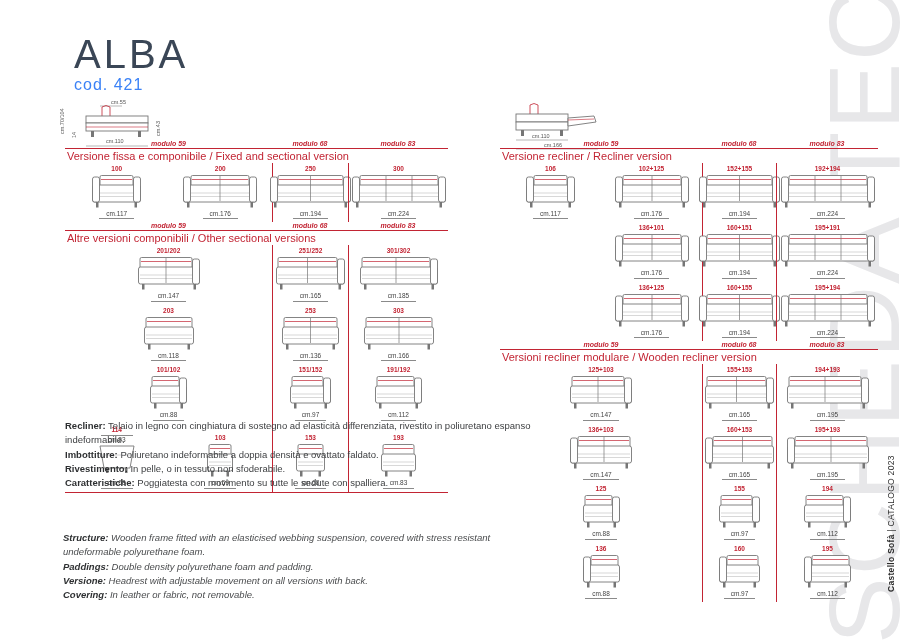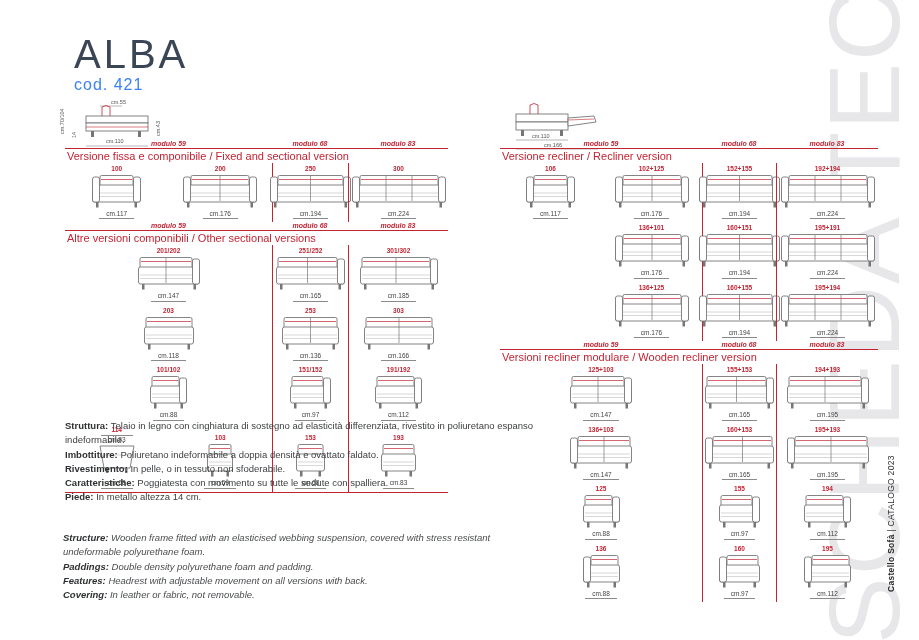--- a/index.html
+++ b/index.html
@@ -844,26 +844,25 @@
                 <rect x="40.5" y="29" width="2.5" height="5.5" fill="#767676"></rect>
               </svg>
               <div class="dim">cm.112</div>
             </div>
           </div>
         </div>
       </div>
     </div>
 
   <div class="specs it" style="left:65px;top:419px;" id="specs-it">
-      <p><b>Struttura:</b> Telaio in legno con cinghiatura di sostegno ad elasticità differenziata, rivestito in poliuretano espanso indeformabile.</p>
+      <p><b>Recliner:</b> Telaio in legno con cinghiatura di sostegno ad elasticità differenziata, rivestito in poliuretano espanso indeformabile.</p>
       <p><b>Imbottiture:</b> Poliuretano indeformabile a doppia densità e ovattato faldato.</p>
       <p><b>Rivestimento:</b> In pelle, o in tessuto non sfoderabile.</p>
       <p><b>Caratteristiche:</b> Poggiatesta con movimento su tutte le sedute con spalliera.</p>
-      <p><b>Piede:</b> In metallo altezza 14 cm.</p>
     </div>
   <div class="specs en" style="left:63px;top:531px;" id="specs-en">
       <p><b>Structure:</b> Wooden frame fitted with an elasticised webbing suspension, covered with stress resistant undeformable polyurethane foam.</p>
       <p><b>Paddings:</b> Double density polyurethane foam and padding.</p>
-      <p><b>Features:</b> Headrest with adjustable movement on all versions with back.</p>
+      <p><b>Versione:</b> Headrest with adjustable movement on all versions with back.</p>
       <p><b>Covering:</b> In leather or fabric, not removable.</p>
     </div>
 
 </div>
 
 </body></html>

